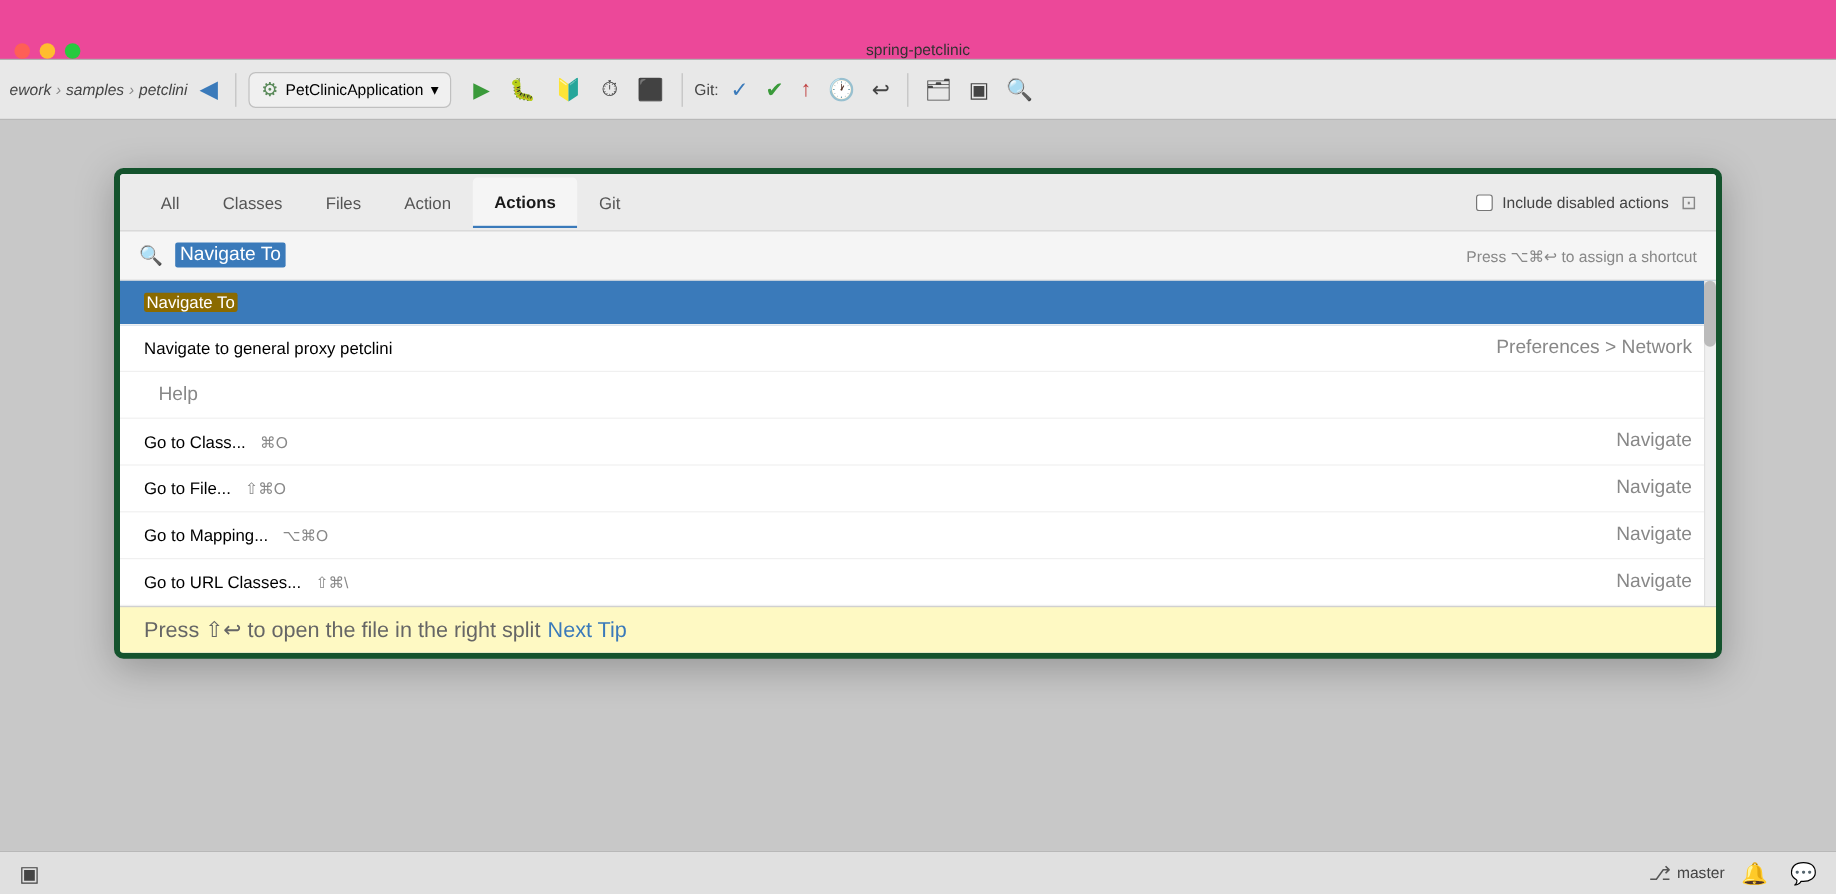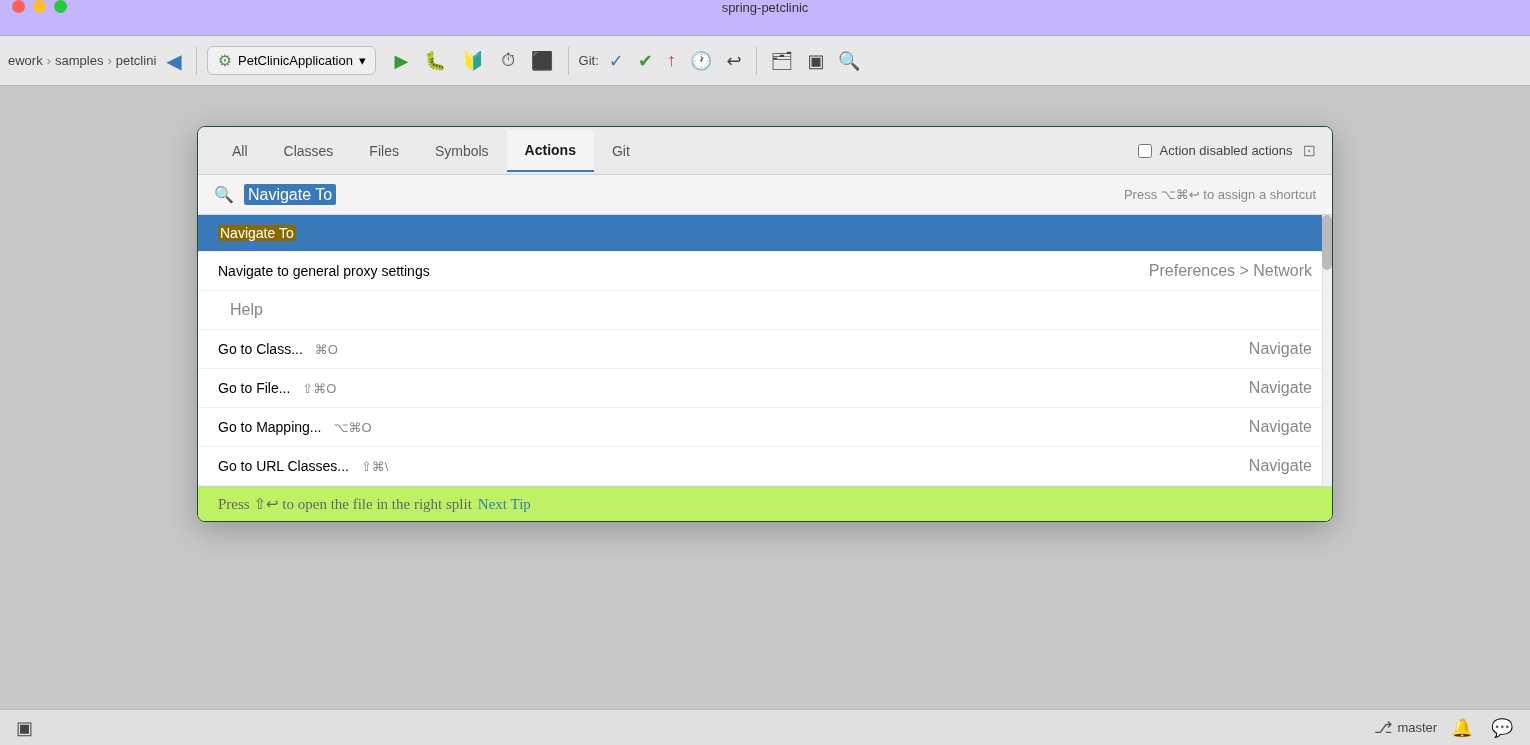--- a/index.html
+++ b/index.html
@@ -8,24 +8,24 @@
       height: 745px;
       background: #c8c8c8;
       font-family: -apple-system, BlinkMacSystemFont, "Helvetica Neue", Arial, sans-serif;
       overflow: hidden;
       position: relative;
     }
 
     
     .title-bar {
       width: 100%;
-      height: 36px;
-      background: #c4b5fd;
-      display: flex;
-      align-items: flex-start;
+      height: 50px;
+      background: #ec4899;
+      display: flex;
+      align-items: flex-end;
       justify-content: center;
       border-bottom: 1px solid #b0b0b0;
       position: relative;
     }
     .title-bar-title {
       font-size: 13px;
       color: #333;
       font-weight: 500;
     }
     .window-controls {
@@ -56,20 +56,21 @@
       align-items: center;
       padding: 0 8px;
       gap: 6px;
     }
     .breadcrumb {
       display: flex;
       align-items: flex-start;
       gap: 4px;
       font-size: 13px;
       color: #444;
+      font-style: italic;
     }
     .breadcrumb-sep {
       color: #888;
     }
     .toolbar-divider {
       width: 1px;
       height: 28px;
       background: #c0c0c0;
       margin: 0 4px;
     }
@@ -117,23 +118,23 @@
       height: calc(745px - 38px - 50px - 36px);
       background: #c8c8c8;
       display: flex;
       align-items: flex-start;
       justify-content: center;
       padding-top: 40px;
     }
 
     
     .dialog {
-      width: 1136px;
+      width: 1340px;
       background: #f5f5f5;
-      border: 1px solid #14532d;
+      border: 5px solid #14532d;
       border-radius: 8px;
       box-shadow: 0 8px 32px rgba(0,0,0,0.25);
       overflow: hidden;
     }
 
     
     .tabs-bar {
       display: flex;
       align-items: center;
       background: #ebebeb;
@@ -237,29 +238,28 @@
       margin-left: 8px;
     }
     .result-category {
       font-size: 16px;
       color: #888;
       margin-left: 12px;
     }
 
     
     .status-bar {
-      background: #bef264;
+      background: #fef9c3;
       border-top: 1px solid #d0d0d0;
       padding: 8px 20px;
-      font-size: 15px;
+      font-size: 18px;
       color: #666;
       display: flex;
       align-items: center;
       gap: 6px;
-      font-family: Liberation Serif, serif;
     }
     .status-bar a {
       color: #3a7aba;
       text-decoration: none;
       cursor: pointer;
     }
 
     
     .bottom-bar {
       width: 100%;
@@ -341,27 +341,27 @@
   <button class="tb-btn">🔍</button>
 </div>
 
 <div class="main-content">
   <div class="dialog">
 
     <div class="tabs-bar">
       <div class="tab">All</div>
       <div class="tab">Classes</div>
       <div class="tab">Files</div>
-      <div class="tab">Symbols</div>
+      <div class="tab">Action</div>
       <div class="tab active">Actions</div>
       <div class="tab">Git</div>
       <div class="tab-spacer"></div>
       <div class="include-disabled">
         <input type="checkbox" id="include-disabled" style="">
-        <label for="include-disabled">Action disabled actions</label>
+        <label for="include-disabled">Include disabled actions</label>
       </div>
       <span class="expand-icon">⊡</span>
     </div>
 
     <div class="search-bar">
       <span class="search-icon-wrap">🔍</span>
       <div style="flex:1;">
         <span class="search-input-selected">Navigate To</span>
       </div>
       <span class="shortcut-hint">Press ⌥⌘↩ to assign a shortcut</span>
@@ -370,21 +370,21 @@
     <div class="scroll-area">
       <div class="results-list">
 
         <div class="result-item selected">
           <span class="result-label">
             <span class="highlight">Navigate To</span>
           </span>
         </div>
 
         <div class="result-item">
-          <span class="result-label">Navigate to general proxy settings</span>
+          <span class="result-label">Navigate to general proxy petclini</span>
           <span class="result-category">Preferences &gt; Network</span>
         </div>
 
         <div class="result-item">
           <span class="result-category">Help</span>
         </div>
 
         <div class="result-item">
           <span class="result-label">
             <span>Go to Class...</span>

